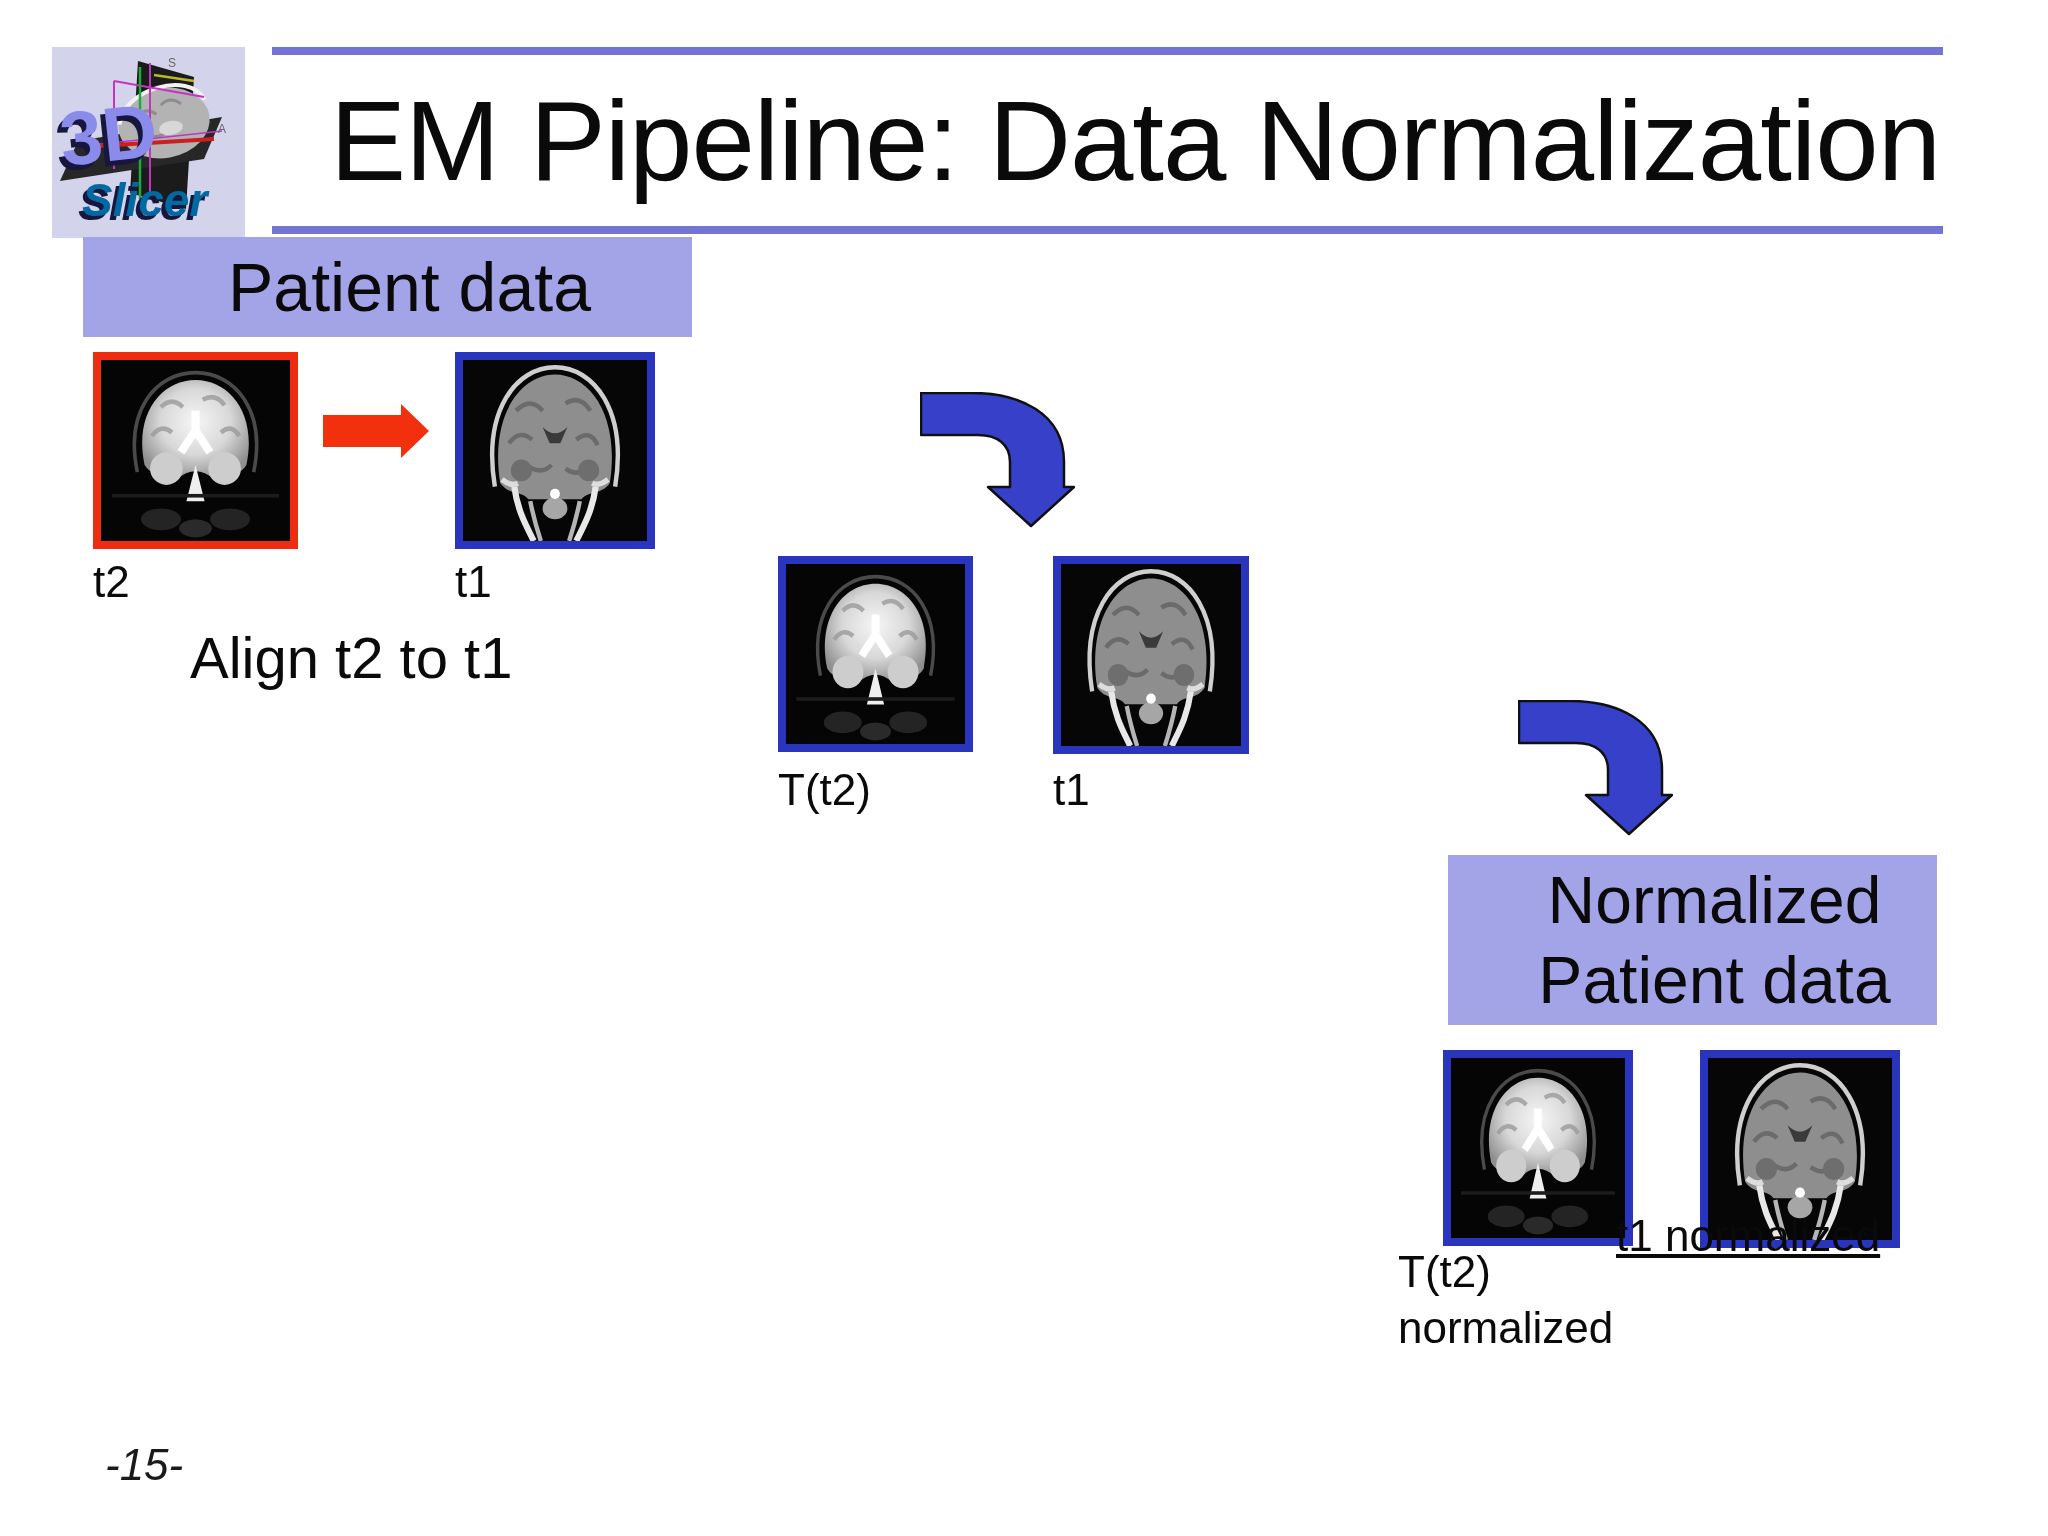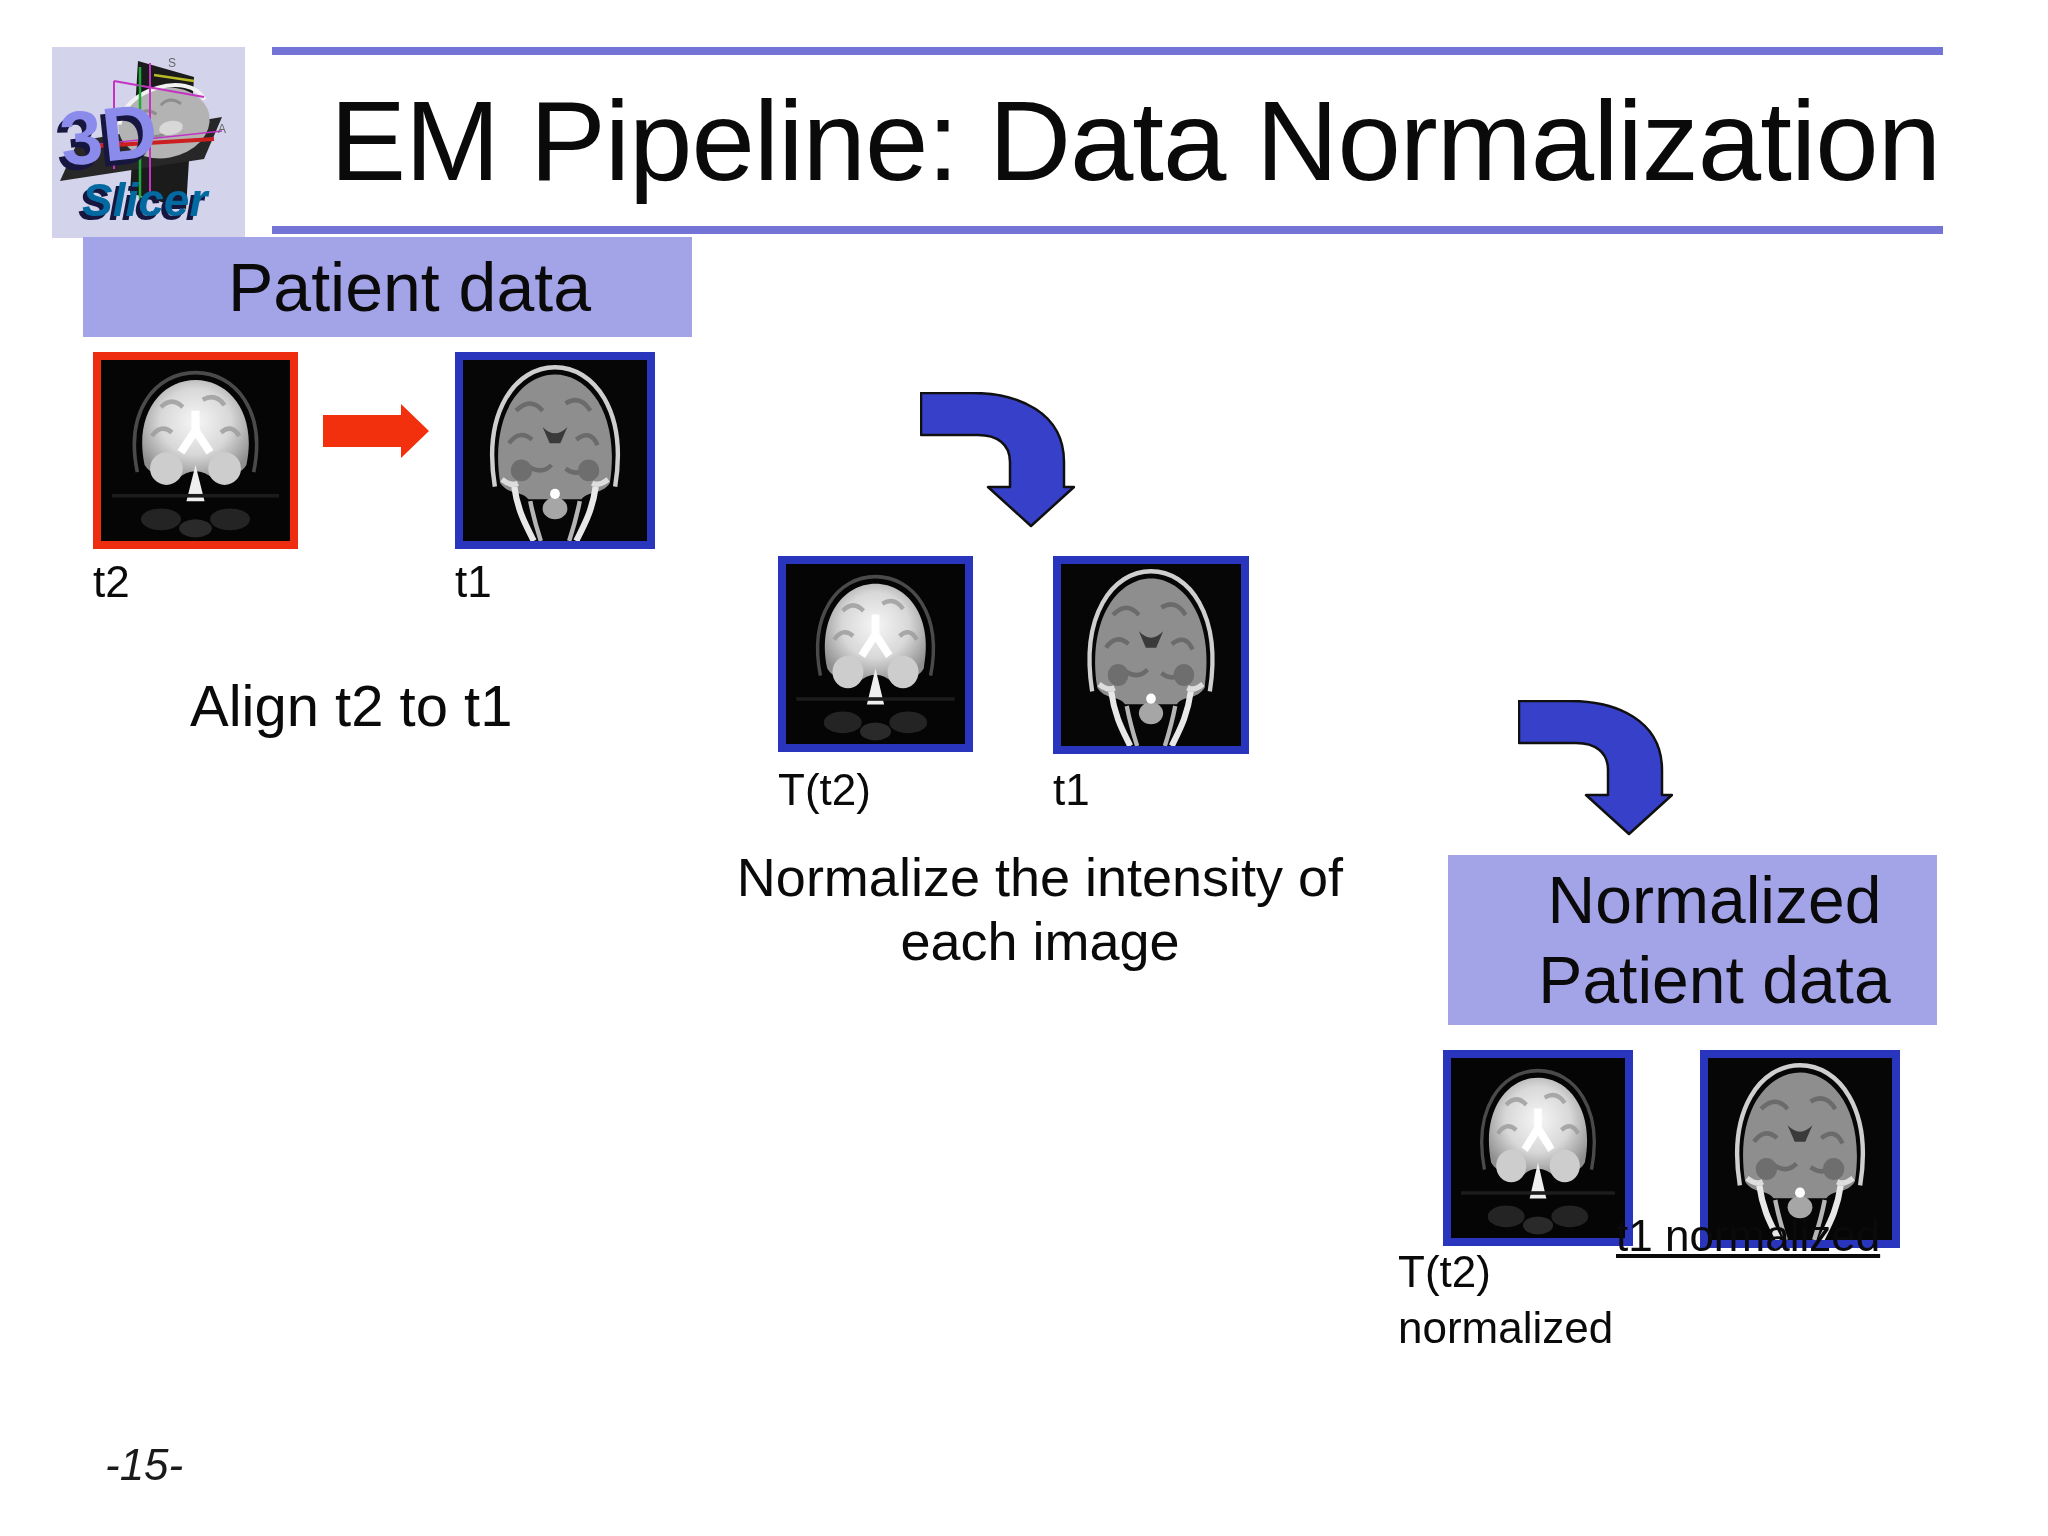--- a/index.html
+++ b/index.html
@@ -17,21 +17,21 @@
   #normalized-box{left:1448px;top:855px;width:445px;height:170px;font-size:66px;
                   line-height:80px;flex-direction:column;}
   
   .mri{position:absolute;box-sizing:border-box;background:#050505;}
   .mri.blue{border:8px solid var(--border-blue,#2a35bd);}
   .mri.red{border:8px solid var(--border-red,#ee2d10);}
   .mri svg{display:block;width:100%;height:100%;}
   
   .lbl{position:absolute;font-size:44px;line-height:56px;color:#0a0a0a;}
   .caption{position:absolute;color:#0a0a0a;white-space:nowrap;}
-  #align-caption{left:190px;top:624px;font-size:58px;margin-top:48px;}
+  #align-caption{left:190px;top:624px;font-size:58px;}
   #normalize-caption{left:690px;top:845px;width:700px;font-size:54px;line-height:64px;
                      text-align:center;white-space:normal;}
   #page-number{position:absolute;left:105px;top:1440px;font-size:44px;font-style:italic;color:#1a1a1a;}
   
   #logo{position:absolute;left:52px;top:47px;width:193px;height:191px;background:var(--logo-bg,#d3d3ec);}
   #logo-3d{position:absolute;left:8px;top:44px;font-size:76px;font-weight:bold;
            color:#8b8bec;text-shadow:-5px 5px 0 #16163f;transform:rotate(-6deg);z-index:3;}
   #logo-slicer{position:absolute;left:30px;top:126px;font-size:46px;font-weight:bold;font-style:italic;
            color:#0369a1;text-shadow:-4px 4px 0 #16163f;z-index:3;}
   #logo svg{position:absolute;left:0;top:0;z-index:1;}
@@ -144,24 +144,20 @@
       </svg>
   </div>
   <div class="mri blue" style="left:1053px;top:556px;width:196px;height:198px;">
     <svg>
         <use href="#mri-t1"></use>
       </svg>
   </div>
   <div class="lbl" style="left:778px;top:762px;width:195px;">T(t2)</div>
   <div class="lbl" style="left:1053px;top:762px;width:196px;">t1</div>
 
-  <div class="caption" id="normalize-caption">
-    <div>Normalize the intensity of</div>
-    <div>each image</div>
-  </div>
 
   <svg class="arrow-svg" style="left:1518px;top:700px" width="155" height="136" viewBox="0 0 155 136">
     <use href="#bent-arrow"></use>
   </svg>
 
   <div class="lavbox" id="normalized-box">
     <div>Normalized</div>
     <div>Patient data</div>
   </div>
 

